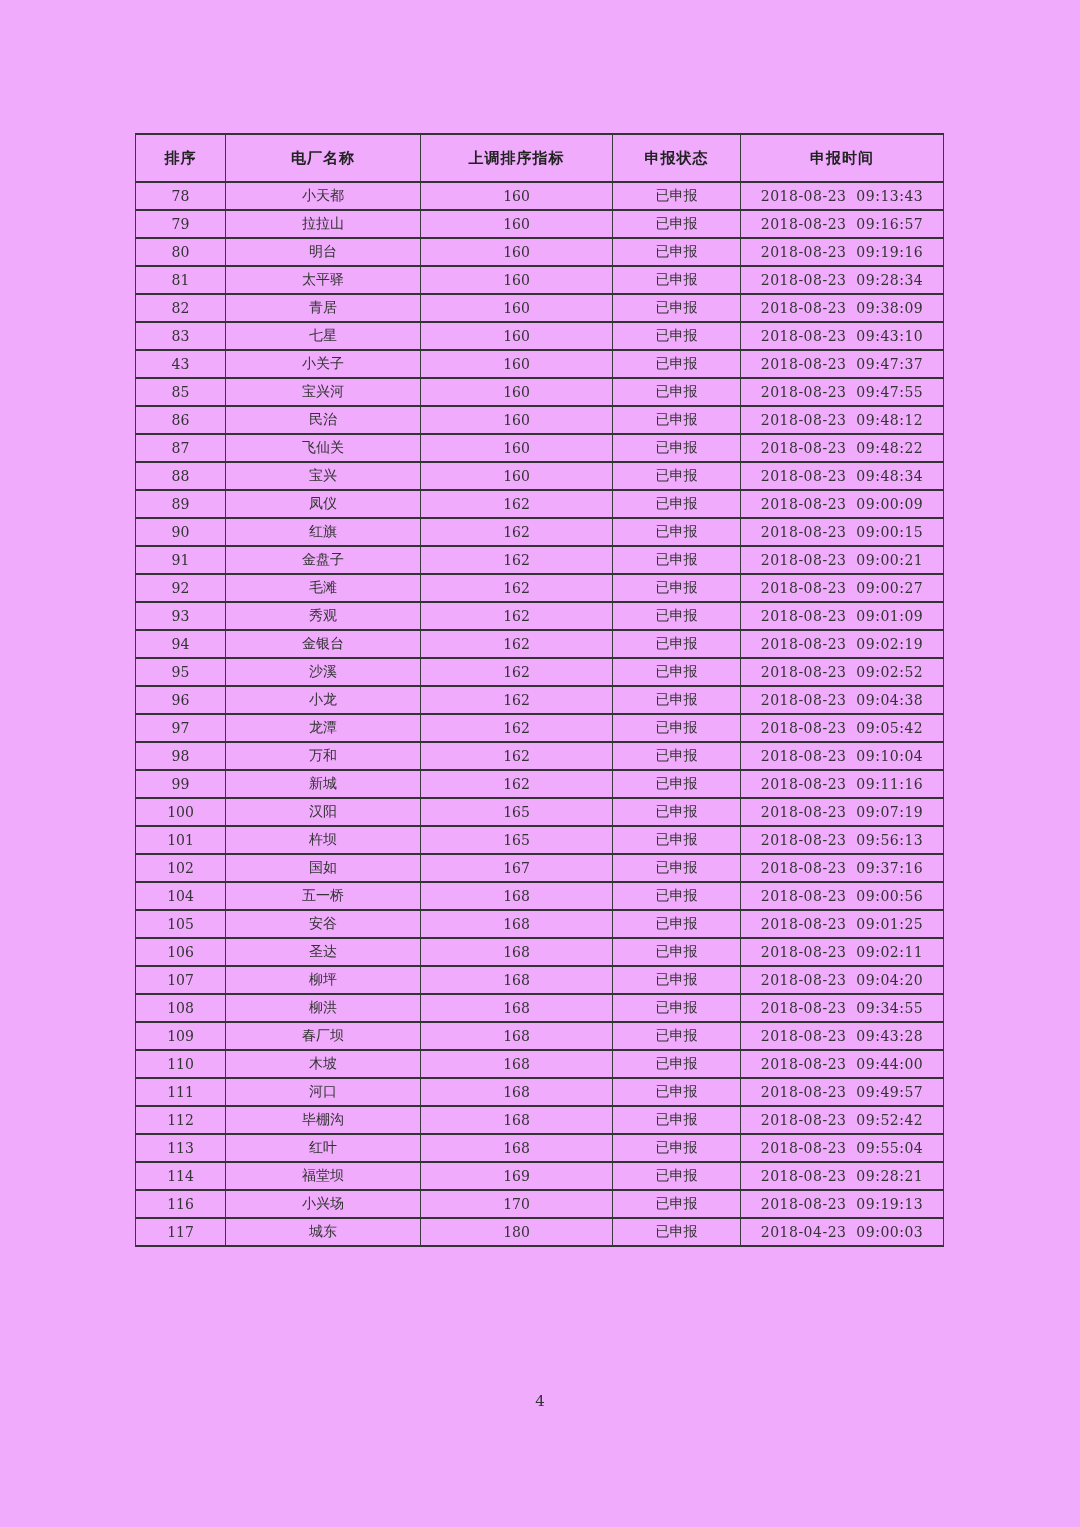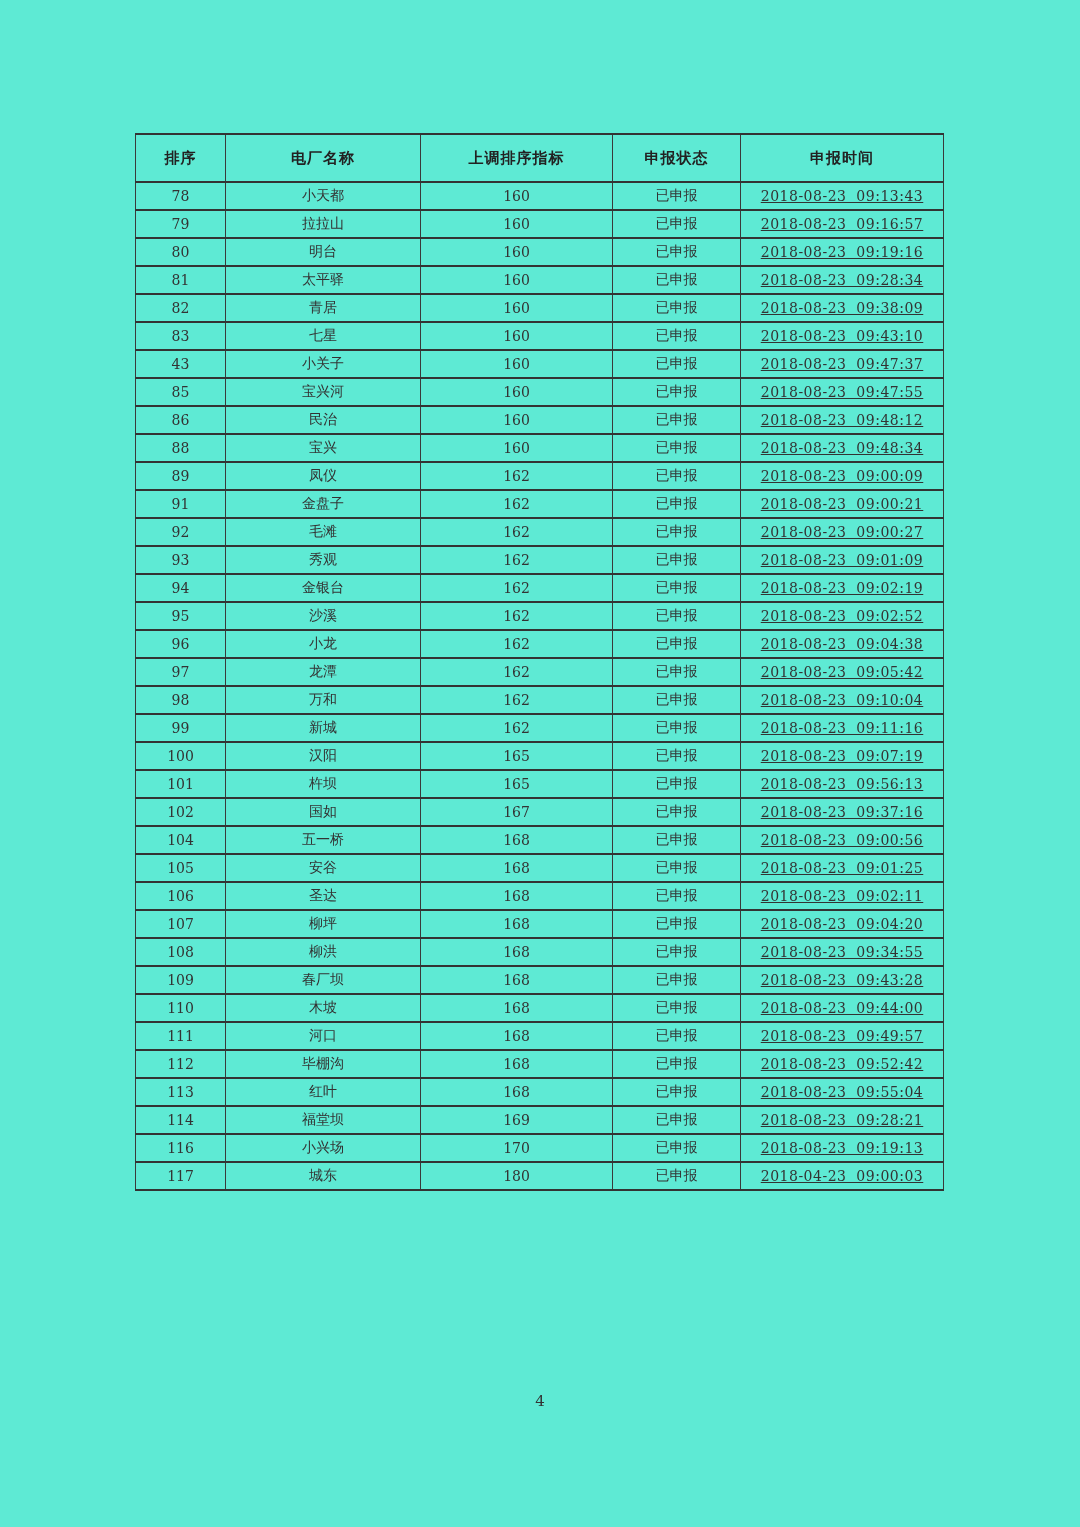--- a/index.html
+++ b/index.html
@@ -4,21 +4,21 @@
 <style>
   html, body {
     margin: 0;
     padding: 0;
     background: #ffffff;
   }
   .page {
     position: relative;
     width: 1080px;
     height: 1527px;
-    background: #5eead4;
+    background: #f0abfc;
     font-family: "DejaVu Serif", "Liberation Serif", serif;
     color: #2b2b2b;
     overflow: hidden;
   }
   table.doc-table {
     position: absolute;
     left: 135px;
     top: 133px;
     width: 808px;
     border-collapse: collapse;
@@ -47,21 +47,21 @@
     font-weight: bold;
     letter-spacing: 1px;
     color: #222222;
   }
   table.doc-table td {
     height: 26px;
     font-size: 14px;
     color: #333333;
     white-space: pre;
   }
-  td.cell-time { letter-spacing: 0.5px; text-decoration: underline; }
+  td.cell-time { letter-spacing: 0.5px; }
   .page-footer {
     position: absolute;
     top: 1392px;
     left: 0;
     width: 100%;
     text-align: center;
     font-size: 15px;
     color: #333333;
   }
 </style>
@@ -145,32 +145,46 @@
           <td class="cell-time">2018-08-23  09:47:55</td>
         </tr>
         <tr>
           <td class="cell-rank">86</td>
           <td class="cell-name">民治</td>
           <td class="cell-indicator">160</td>
           <td class="cell-status">已申报</td>
           <td class="cell-time">2018-08-23  09:48:12</td>
         </tr>
         <tr>
+          <td class="cell-rank">87</td>
+          <td class="cell-name">飞仙关</td>
+          <td class="cell-indicator">160</td>
+          <td class="cell-status">已申报</td>
+          <td class="cell-time">2018-08-23  09:48:22</td>
+        </tr>
+        <tr>
           <td class="cell-rank">88</td>
           <td class="cell-name">宝兴</td>
           <td class="cell-indicator">160</td>
           <td class="cell-status">已申报</td>
           <td class="cell-time">2018-08-23  09:48:34</td>
         </tr>
         <tr>
           <td class="cell-rank">89</td>
           <td class="cell-name">凤仪</td>
           <td class="cell-indicator">162</td>
           <td class="cell-status">已申报</td>
           <td class="cell-time">2018-08-23  09:00:09</td>
+        </tr>
+        <tr>
+          <td class="cell-rank">90</td>
+          <td class="cell-name">红旗</td>
+          <td class="cell-indicator">162</td>
+          <td class="cell-status">已申报</td>
+          <td class="cell-time">2018-08-23  09:00:15</td>
         </tr>
         <tr>
           <td class="cell-rank">91</td>
           <td class="cell-name">金盘子</td>
           <td class="cell-indicator">162</td>
           <td class="cell-status">已申报</td>
           <td class="cell-time">2018-08-23  09:00:21</td>
         </tr>
         <tr>
           <td class="cell-rank">92</td>

